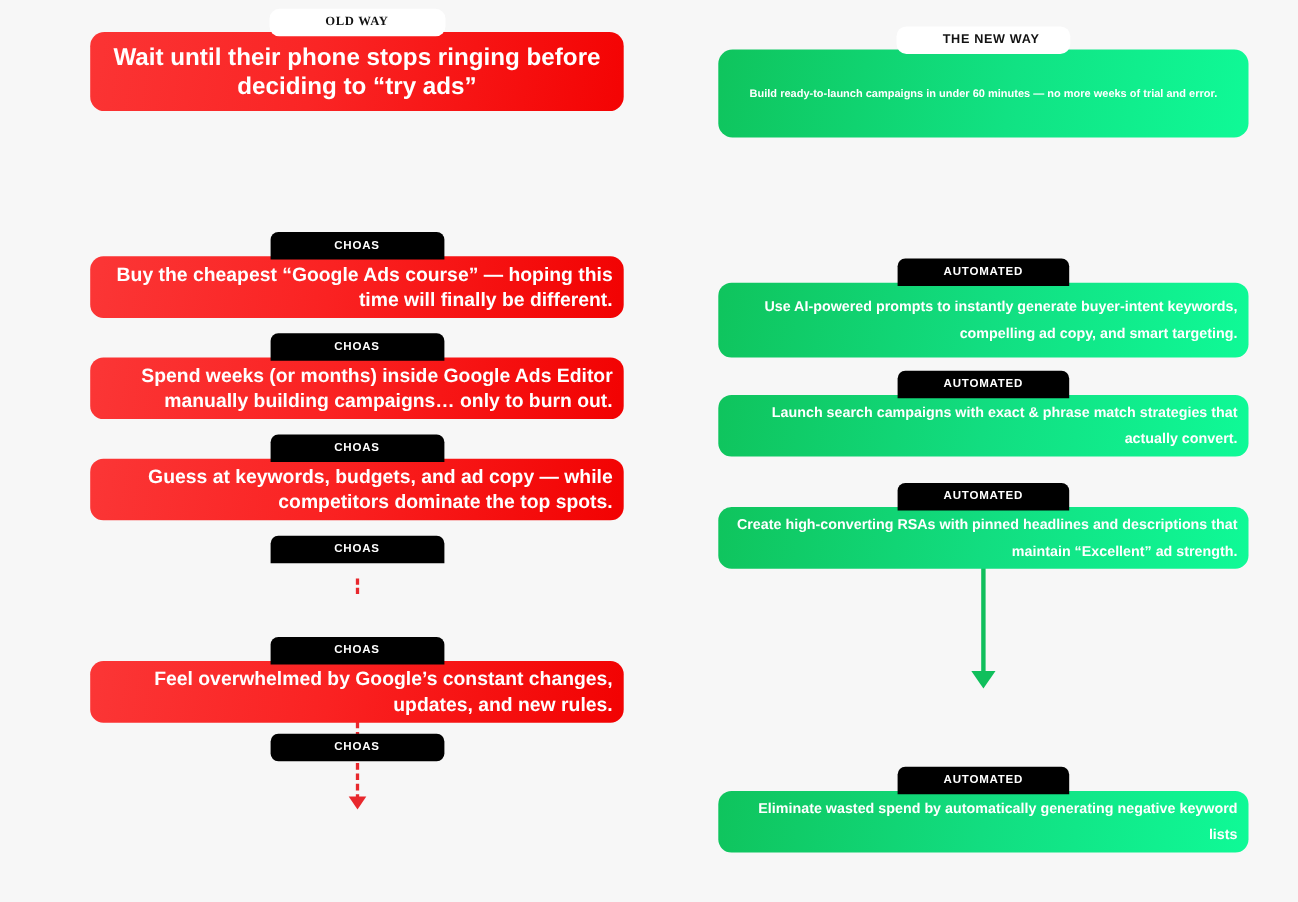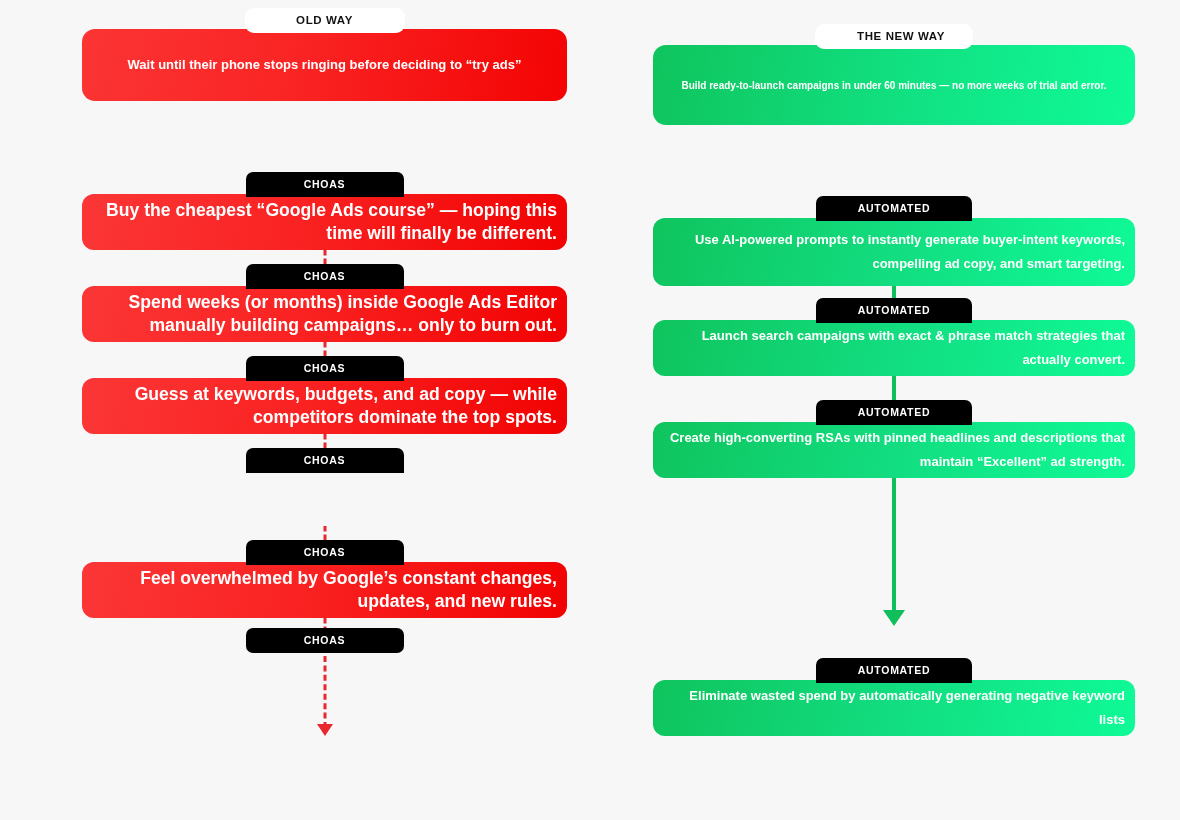--- a/index.html
+++ b/index.html
@@ -43,58 +43,59 @@
     background: #ffffff;
     border-radius: 9px;
     padding: 6px 28px 7px 28px;
     font-size: 11.5px;
     font-weight: bold;
     letter-spacing: 0.6px;
     color: #121212;
     z-index: 3;
     white-space: nowrap;
   }
-  #hero-old .hero-badge { min-width: 160px; text-align: center; }
+  #hero-old .hero-badge { min-width: 160px; text-align: center; font-family: Liberation Serif, serif; }
   #hero-new .hero-badge { min-width: 158px; text-align: right; }
 
   .hero-card {
     position: absolute;
     top: 21px;
     width: 100%;
     border-radius: 13px;
     color: #ffffff;
     text-align: center;
     font-weight: bold;
     display: flex;
     align-items: center;
     justify-content: center;
   }
   #hero-old .hero-card {
     height: 72px;
     background: linear-gradient(100deg, #fb3434 0%, #fa2525 42%, #f40303 100%);
-    font-size: 13px;
+    font-size: 22px;
     line-height: 26px;
     padding: 0 14px;
   }
   #hero-new .hero-card {
     height: 80px;
     background: linear-gradient(100deg, #0fc45d 0%, #11e283 55%, #0ffa97 100%);
     font-size: 10px;
     line-height: 19px;
     padding: 0 18px;
   }
 
   
   .steps { position: absolute; width: 100%; }
   #steps-old { top: 172px; }
   #steps-new { top: 196px; }
 
   .step {
     position: relative;
     width: 100%;
+    margin-top: 39px;
   }
 
   .step-badge {
     position: absolute;
     left: 50%;
     transform: translateX(-50%);
     top: 0;
     background: #000000;
     color: #ffffff;
     font-size: 10.5px;

